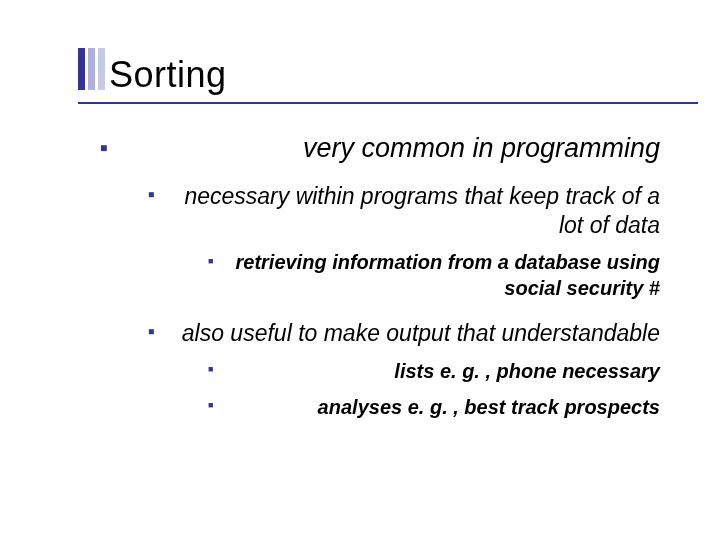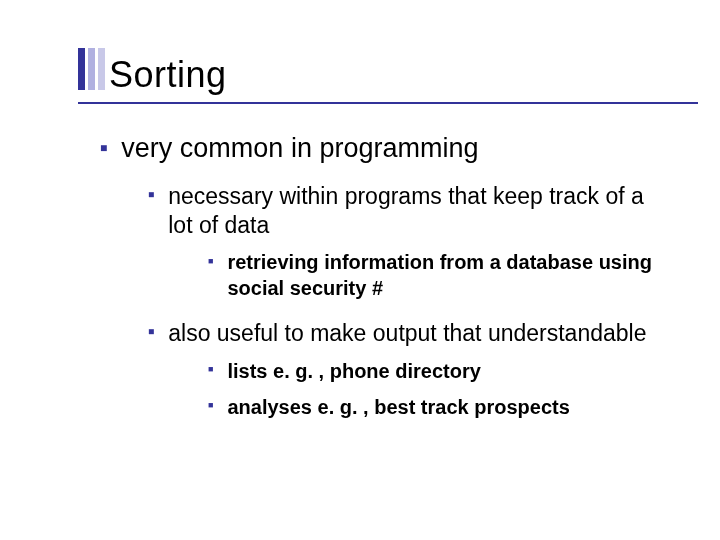--- a/index.html
+++ b/index.html
@@ -1,15 +1,15 @@
 <!DOCTYPE html>
 <html><head>
 <meta charset="utf-8">
 <style>
-  * { margin: 0; padding: 0; box-sizing: border-box; }
+  * { margin: 0; padding: 0; box-sizing: border-box; text-align: right; }
   body {
     width: 720px;
     height: 540px;
     background: #fff;
     font-family: Verdana, Geneva, sans-serif;
     color: #000;
     position: relative;
     overflow: hidden;
   }
   .slide {
@@ -71,21 +71,21 @@
     margin-bottom: 10px;
     display: flex;
   }
   .bullet {
     color: #333399;
     font-size: 0.45em;
     margin-right: 14px;
     flex-shrink: 0;
     margin-top: 0.7em;
   }
-  .txt { flex: 1; }
+  .txt { flex: 1; font-style: italic; }
   .gap { height: 8px; }
 </style>
 </head>
 <body>
 
 <div class="slide">
   <div class="title-wrap">
     <div class="title-accent">
       <div class="bar b1"></div>
       <div class="bar b2"></div>
@@ -114,21 +114,21 @@
 
     <div class="gap"></div>
 
     <div class="lvl2">
       <span class="bullet">■</span>
       <span class="txt">also useful to make output that understandable</span>
     </div>
 
     <div class="lvl3">
       <span class="bullet">■</span>
-      <span class="txt">lists e. g. , phone directory</span>
+      <span class="txt">lists e. g. , phone necessary</span>
     </div>
 
     <div class="lvl3">
       <span class="bullet">■</span>
       <span class="txt">analyses e. g. , best track prospects</span>
     </div>
 
   </div>
 </div>
 

